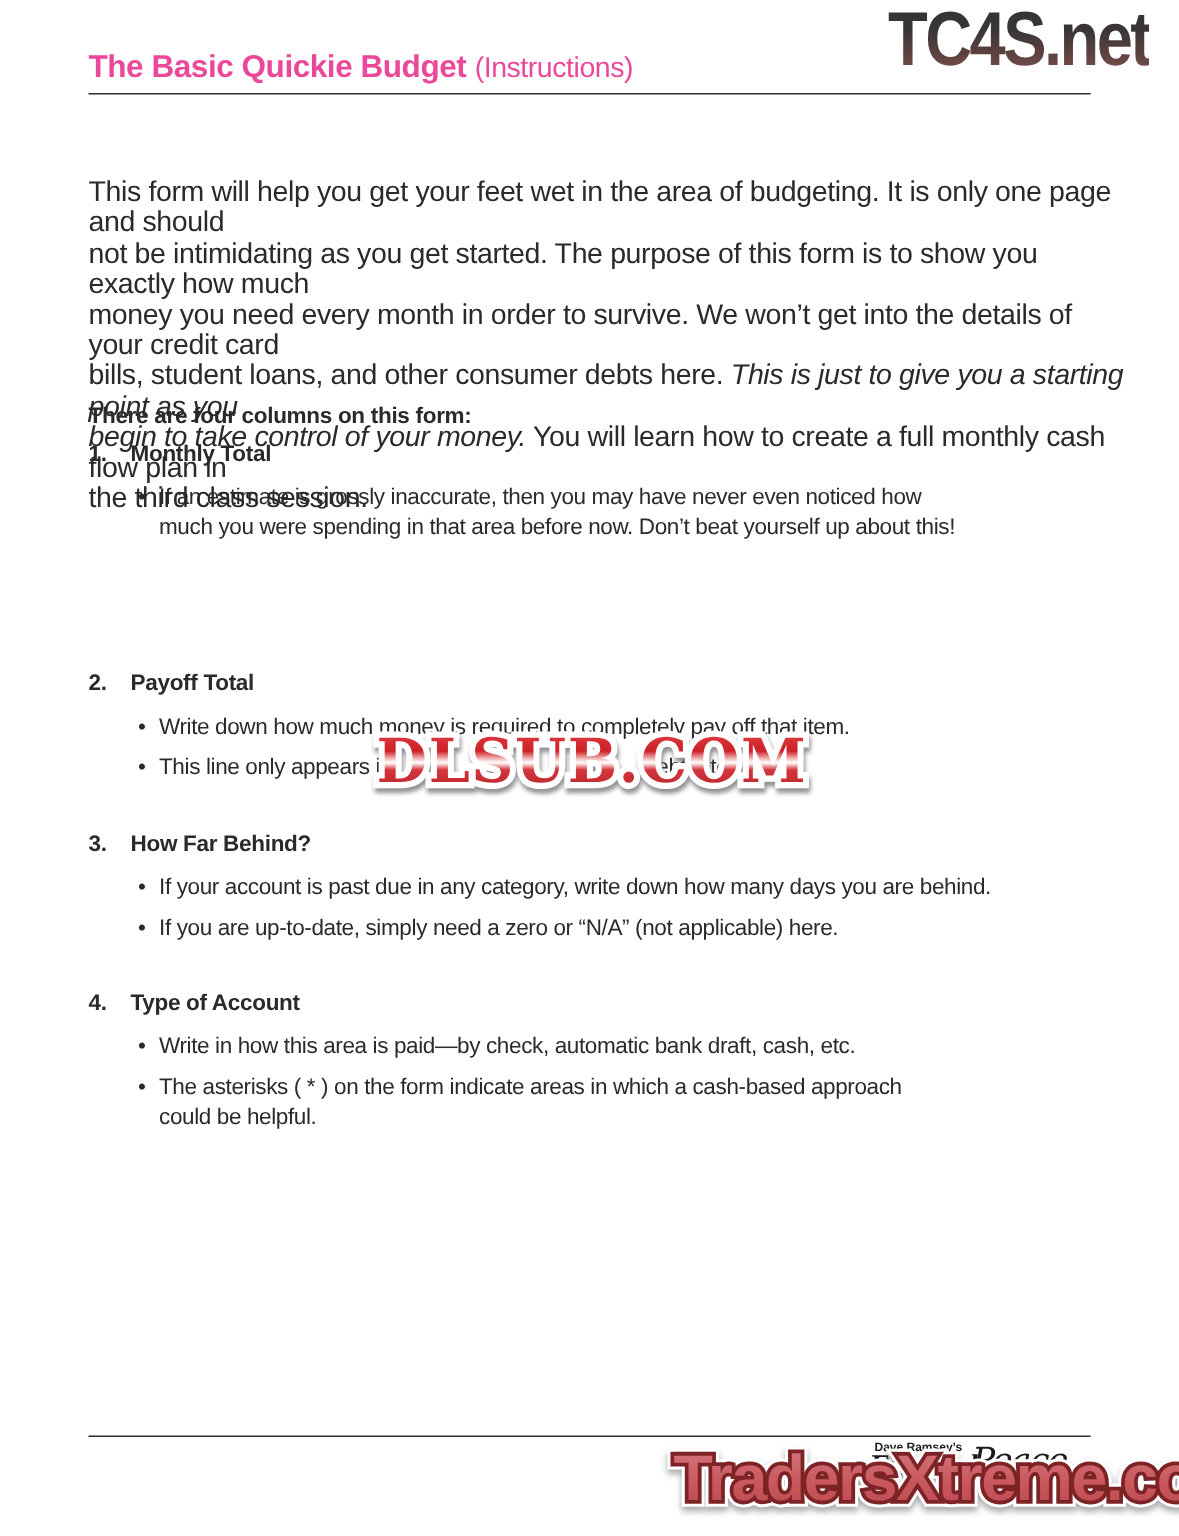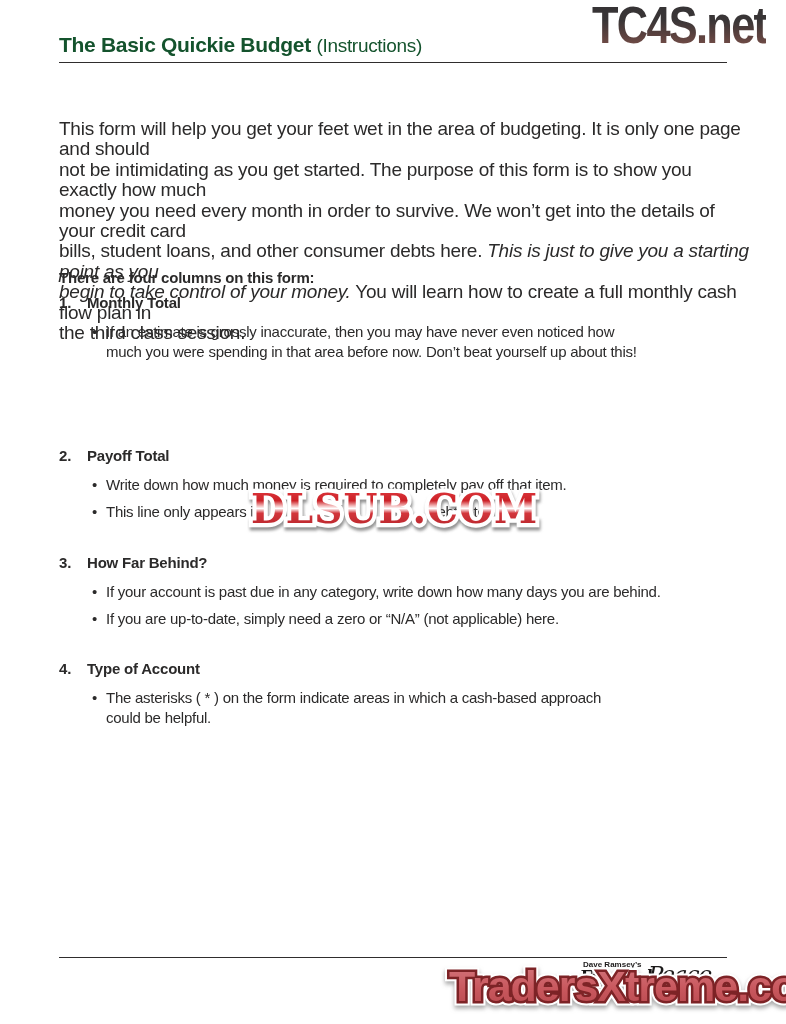--- a/index.html
+++ b/index.html
@@ -9,21 +9,21 @@
     overflow: hidden;
     background: #ffffff;
     font-family: "Liberation Sans", sans-serif;
     color: #2b2a2a;
   }
   .doc { position: absolute; inset: 0; }
 
   
   .title-block {
     position: absolute; left: 59px; top: 33px; width: 670px;
-    font-size: 21px; letter-spacing: -0.3px; color: #14532d;
+    font-size: 21px; letter-spacing: -0.3px; color: #ec4899;
     white-space: nowrap;
   }
   .title-main { font-weight: bold; }
   .title-suffix { font-weight: normal; font-size: 19px; }
   .rule {
     position: absolute; left: 59px; width: 668px; height: 0;
     border-top: 1.6px solid #2f2d2d;
   }
   .rule-top { top: 62px; }
   .rule-bottom { top: 957px; }
@@ -198,20 +198,23 @@
     </ul>
   </div>
 
   <div class="section sec-4">
     <div class="sec-head">
       <span class="sec-num">4.</span>
       <span>Type of Account</span>
     </div>
     <ul class="bullets">
       <li>
+          <span class="btext">Write in how this area is paid—by check, automatic bank draft, cash, etc.</span>
+        </li>
+      <li>
           <span class="btext">The asterisks ( * ) on the form indicate areas in which a cash-based approach
 could be helpful.</span>
         </li>
     </ul>
   </div>
 
   <div class="dlsub">
     <span class="layer stroke">DLSUB.COM</span>
     <span class="layer fill">DLSUB.COM</span>
   </div>

